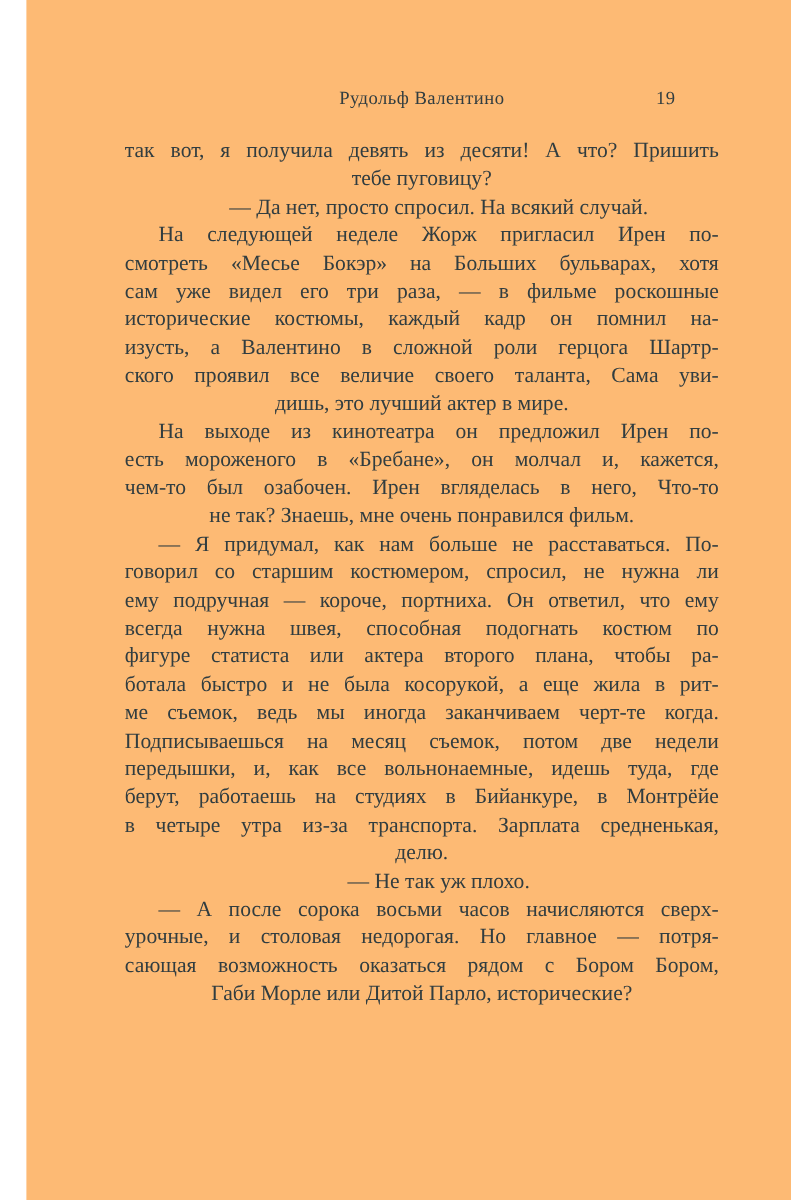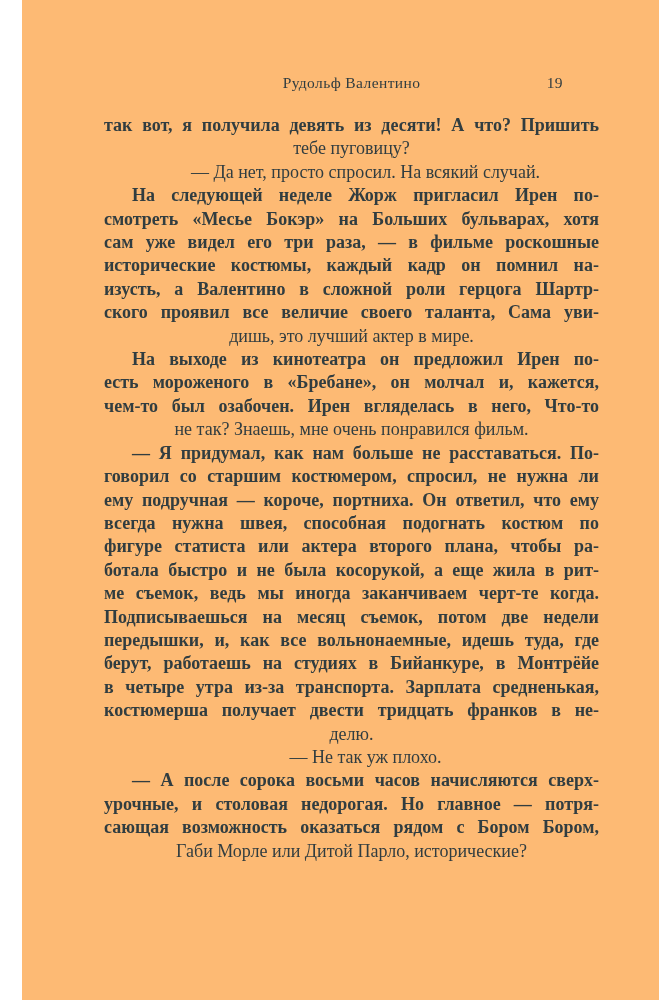--- a/index.html
+++ b/index.html
@@ -44,21 +44,20 @@
     line-height: 23.4px;
   }
   .paragraph { margin: 0; }
   .ln {
     white-space: normal;
     text-align: center;
   }
   .ln.j {
     text-align: justify;
     text-align-last: justify;
-    font-weight: bold;
   }
   .ln.indent {
     padding-left: 28px;
   }
 </style>
 </head>
 <body>
 
 <div class="page" style="background: #fdba74; color: rgb(49, 61, 64); margin-left: 22px;">
   <div class="running-header">
@@ -95,21 +94,20 @@
         <div class="ln j">говорил со старшим костюмером, спросил, не нужна ли</div>
         <div class="ln j">ему подручная — короче, портниха. Он ответил, что ему</div>
         <div class="ln j">всегда нужна швея, способная подогнать костюм по</div>
         <div class="ln j">фигуре статиста или актера второго плана, чтобы ра-</div>
         <div class="ln j">ботала быстро и не была косорукой, а еще жила в рит-</div>
         <div class="ln j">ме съемок, ведь мы иногда заканчиваем черт-те когда.</div>
         <div class="ln j">Подписываешься на месяц съемок, потом две недели</div>
         <div class="ln j">передышки, и, как все вольнонаемные, идешь туда, где</div>
         <div class="ln j">берут, работаешь на студиях в Бийанкуре, в Монтрёйе</div>
         <div class="ln j">в четыре утра из-за транспорта. Зарплата средненькая,</div>
-        <div class="ln j">костюмерша получает двести тридцать франков в не-</div>
         <div class="ln">делю.</div>
       </div>
       <div class="paragraph">
         <div class="ln indent">— Не так уж плохо.</div>
       </div>
       <div class="paragraph">
         <div class="ln j indent">— А после сорока восьми часов начисляются сверх-</div>
         <div class="ln j">урочные, и столовая недорогая. Но главное — потря-</div>
         <div class="ln j">сающая возможность оказаться рядом с Бором Бором,</div>
         <div class="ln">Габи Морле или Дитой Парло, исторические?</div>

